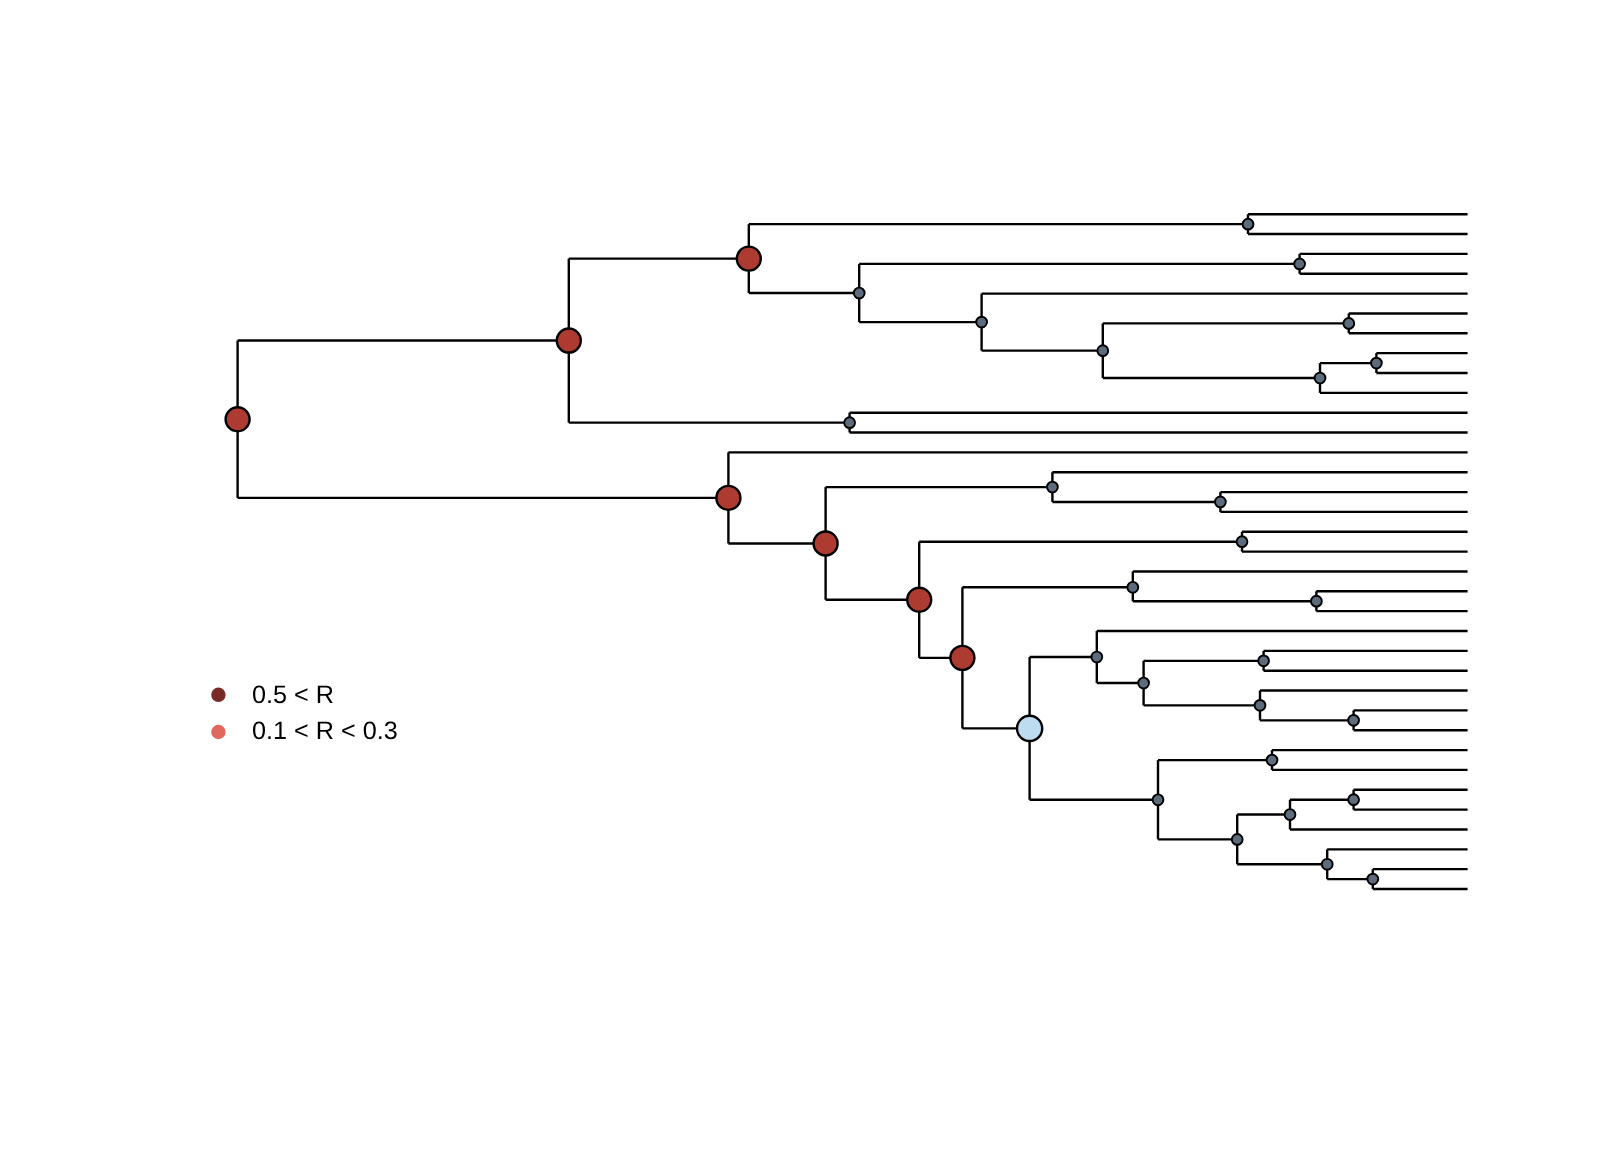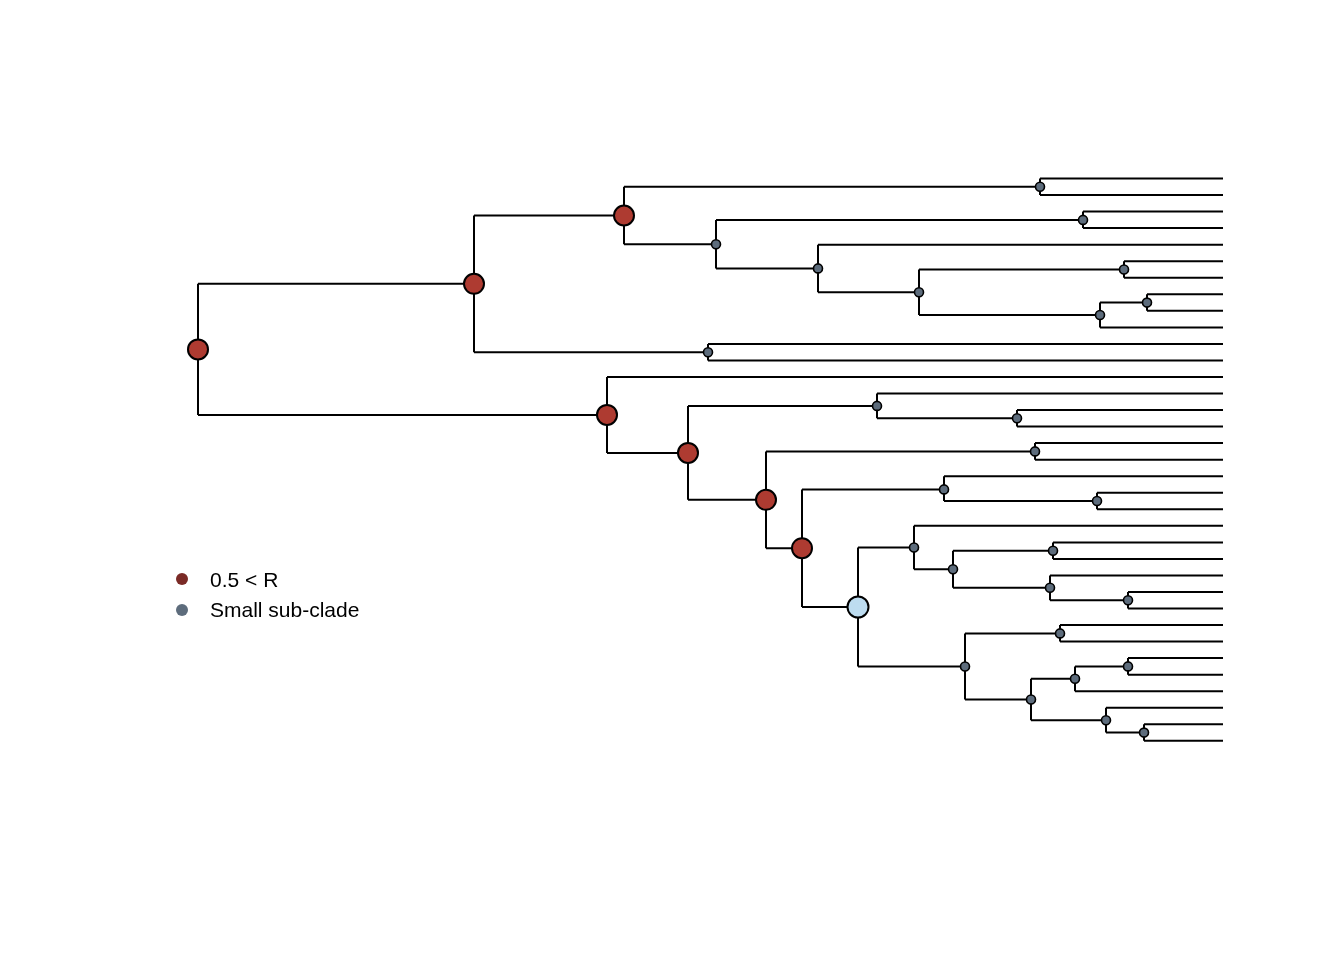--- a/index.html
+++ b/index.html
@@ -154,17 +154,17 @@
       <circle cx="802" cy="548.2" r="10" fill="#AE3B31" stroke="#000000" stroke-width="2"></circle>
       <circle cx="858" cy="607" r="10.5" fill="#BDDCF0" stroke="#000000" stroke-width="2"></circle>
     </svg>
 
   <div class="legend">
     <div class="legend-item">
       <span class="swatch" style="background: rgb(122, 42, 38);"></span>
       <span class="legend-label">0.5 &lt; R</span>
     </div>
     <div class="legend-item">
-      <span class="swatch" style="background: rgb(93, 108, 124);"></span>
-      <span class="legend-label">Small sub-clade</span>
+      <span class="swatch" style="background: rgb(224, 104, 92);"></span>
+      <span class="legend-label">0.1 &lt; R &lt; 0.3</span>
     </div>
   </div>
 </div>
 
 </body></html>

